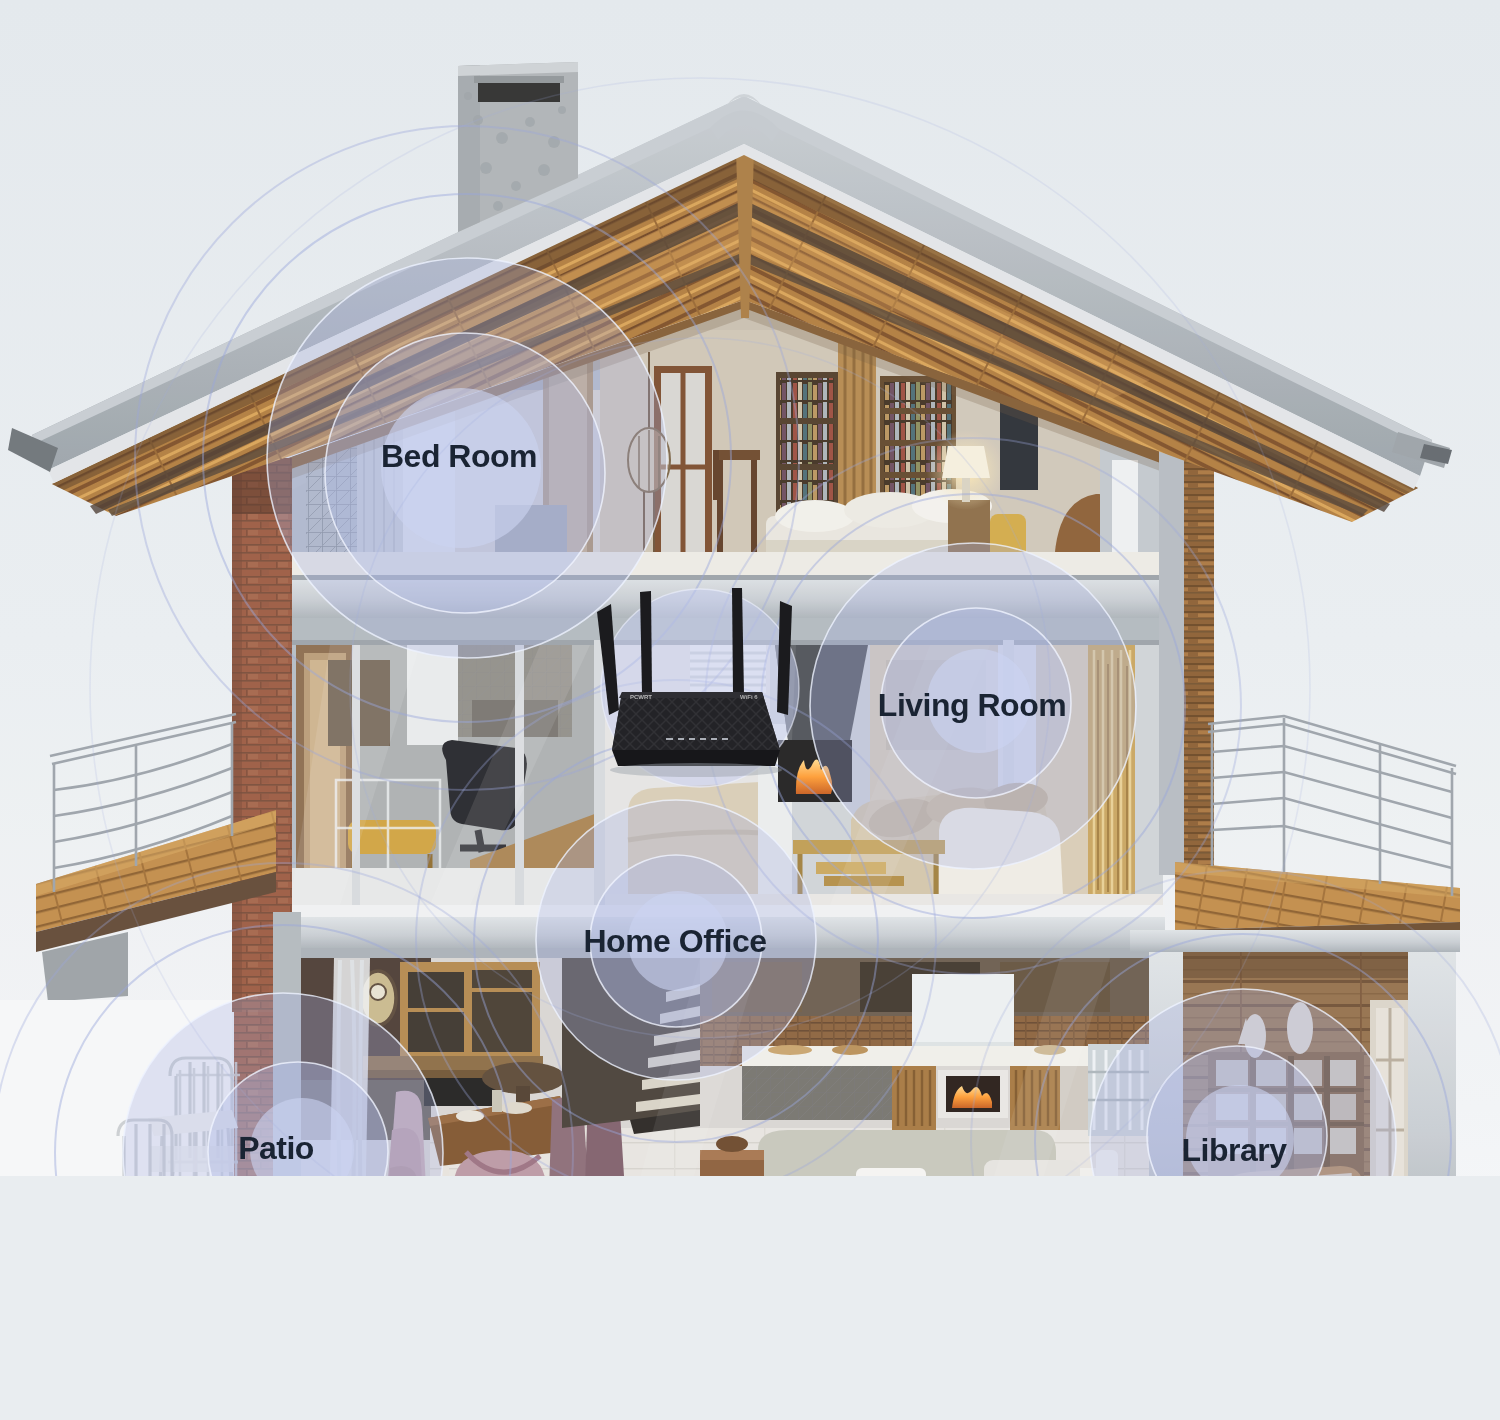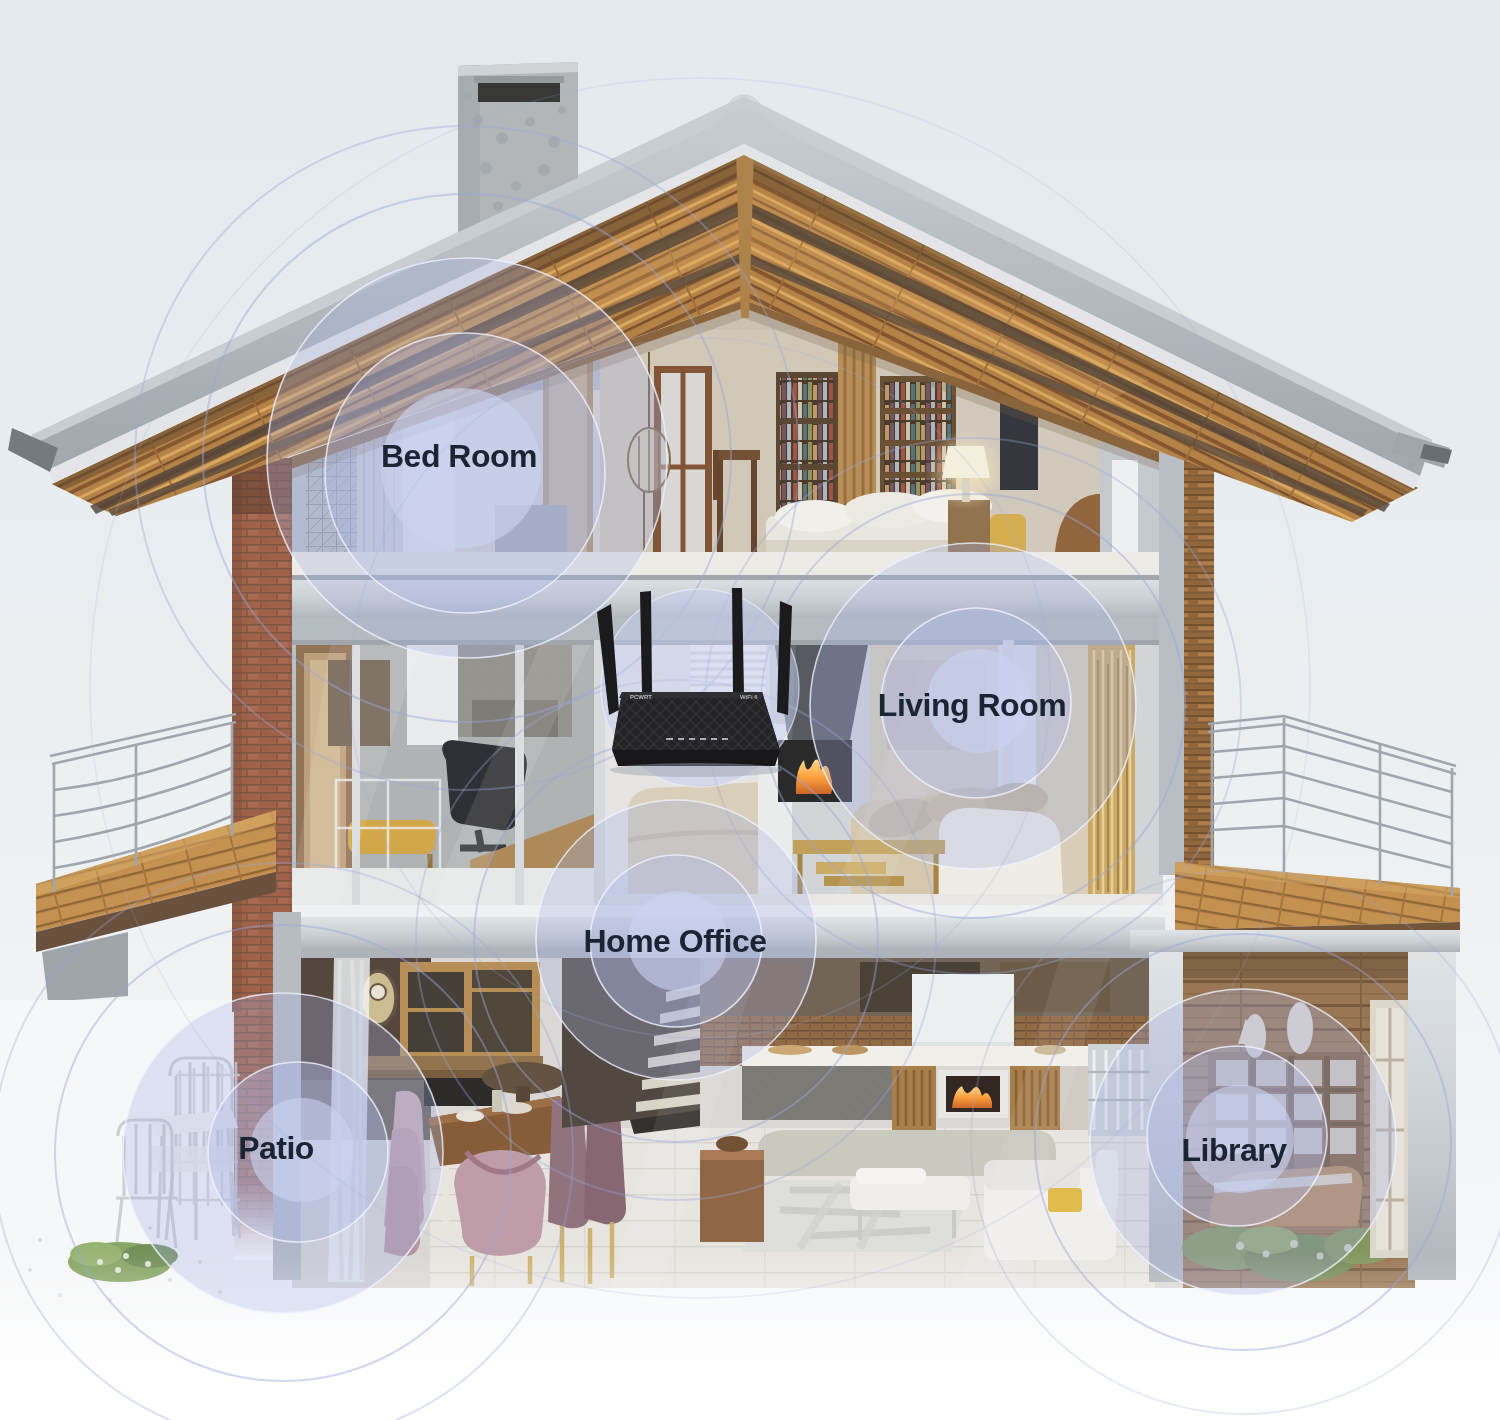--- a/index.html
+++ b/index.html
@@ -1,16 +1,16 @@
 <!DOCTYPE html>
 <html><head>
 <meta charset="utf-8">
 <style>
 html,body{margin:0;padding:0;background:#e9edf0;}
-#stage{position:relative;width:1500px;height:1420px;overflow:hidden;
+#stage{position:relative;width:1500px;height:1176px;overflow:hidden;
 font-family:"Liberation Sans", sans-serif;text-align:center;}
 svg{display:block}
 .lbl{font-family:"Liberation Sans",sans-serif;font-weight:700;fill:#1a2433;}
 </style>
 </head>
 <body>
 <div id="stage">
 <svg width="1500" height="1420" viewBox="0 0 1500 1420" xmlns="http://www.w3.org/2000/svg">
 <defs>
 <linearGradient id="bg" x1="0" y1="0" x2="0" y2="1">

